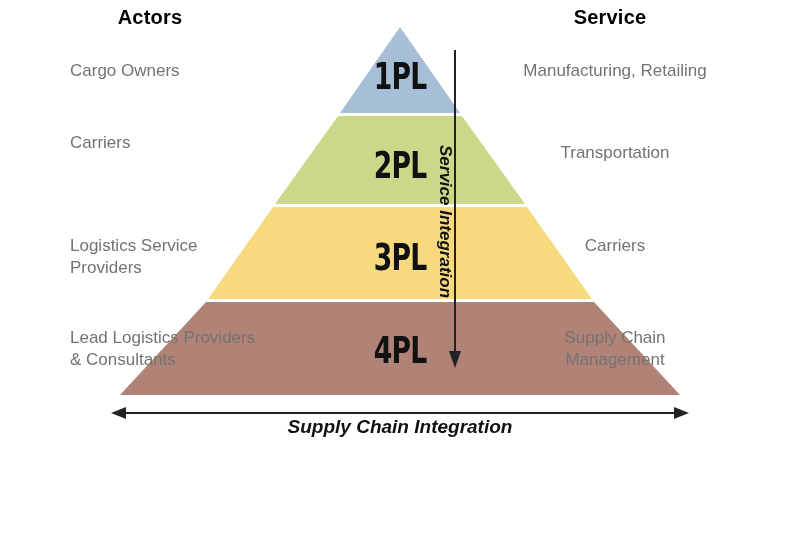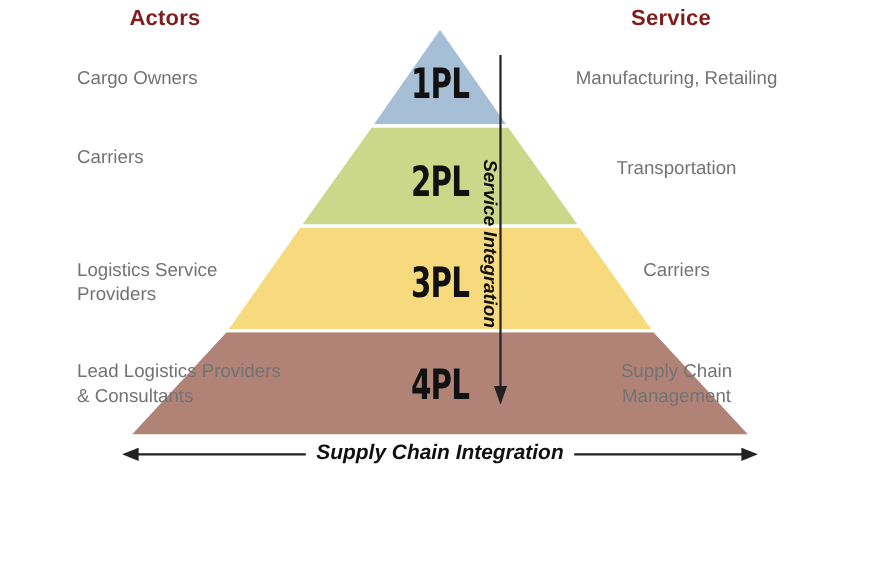--- a/index.html
+++ b/index.html
@@ -16,21 +16,21 @@
     height: 533px;
     background: #ffffff;
     overflow: hidden;
   }
 
   
   .col-header {
     position: absolute;
     font-size: 20px;
     font-weight: bold;
-    color: #7f1d1d;
+    color: #000000;
     text-align: center;
     letter-spacing: 0.2px;
     white-space: nowrap;
   }
   #header-actors  { left: 50px;  top: 6px;  width: 200px; }
   #header-services{ left: 510px; top: 6px;  width: 200px; }
 
   
   #pyramid {
     position: absolute;
@@ -114,21 +114,21 @@
     position: absolute;
     left: 110px;
     top: 398px;
     width: 580px;
     height: 30px;
   }
   #bottom-arrow svg { display: block; }
   #bottom-arrow-label {
     position: absolute;
     left: 110px;
-    top: 401px;
+    top: 416px;
     width: 580px;
     text-align: center;
     font-size: 19px;
     font-style: italic;
     font-weight: bold;
     color: #111111;
     white-space: nowrap;
   }
   #bottom-arrow-label span {
     background: #ffffff;

